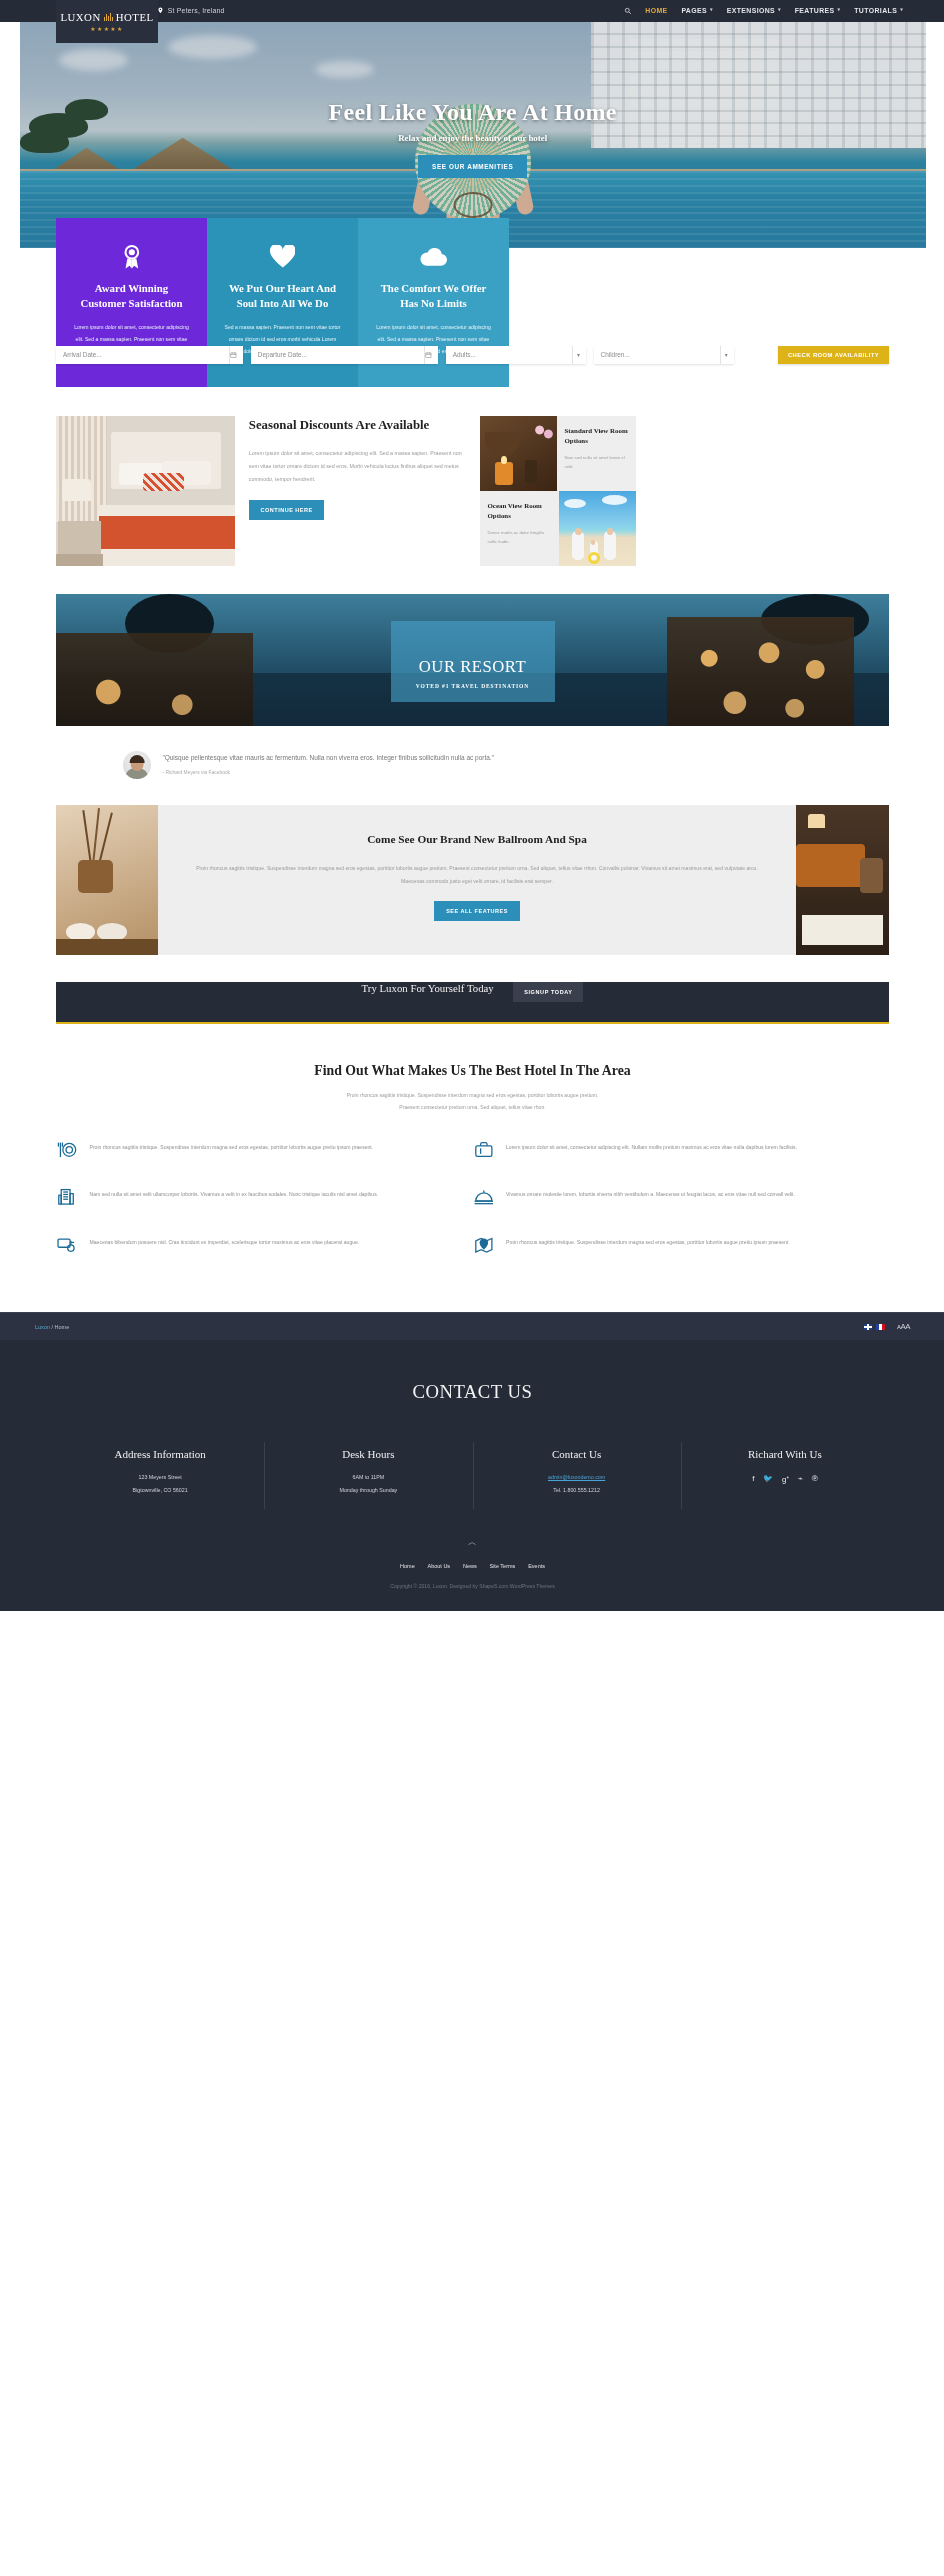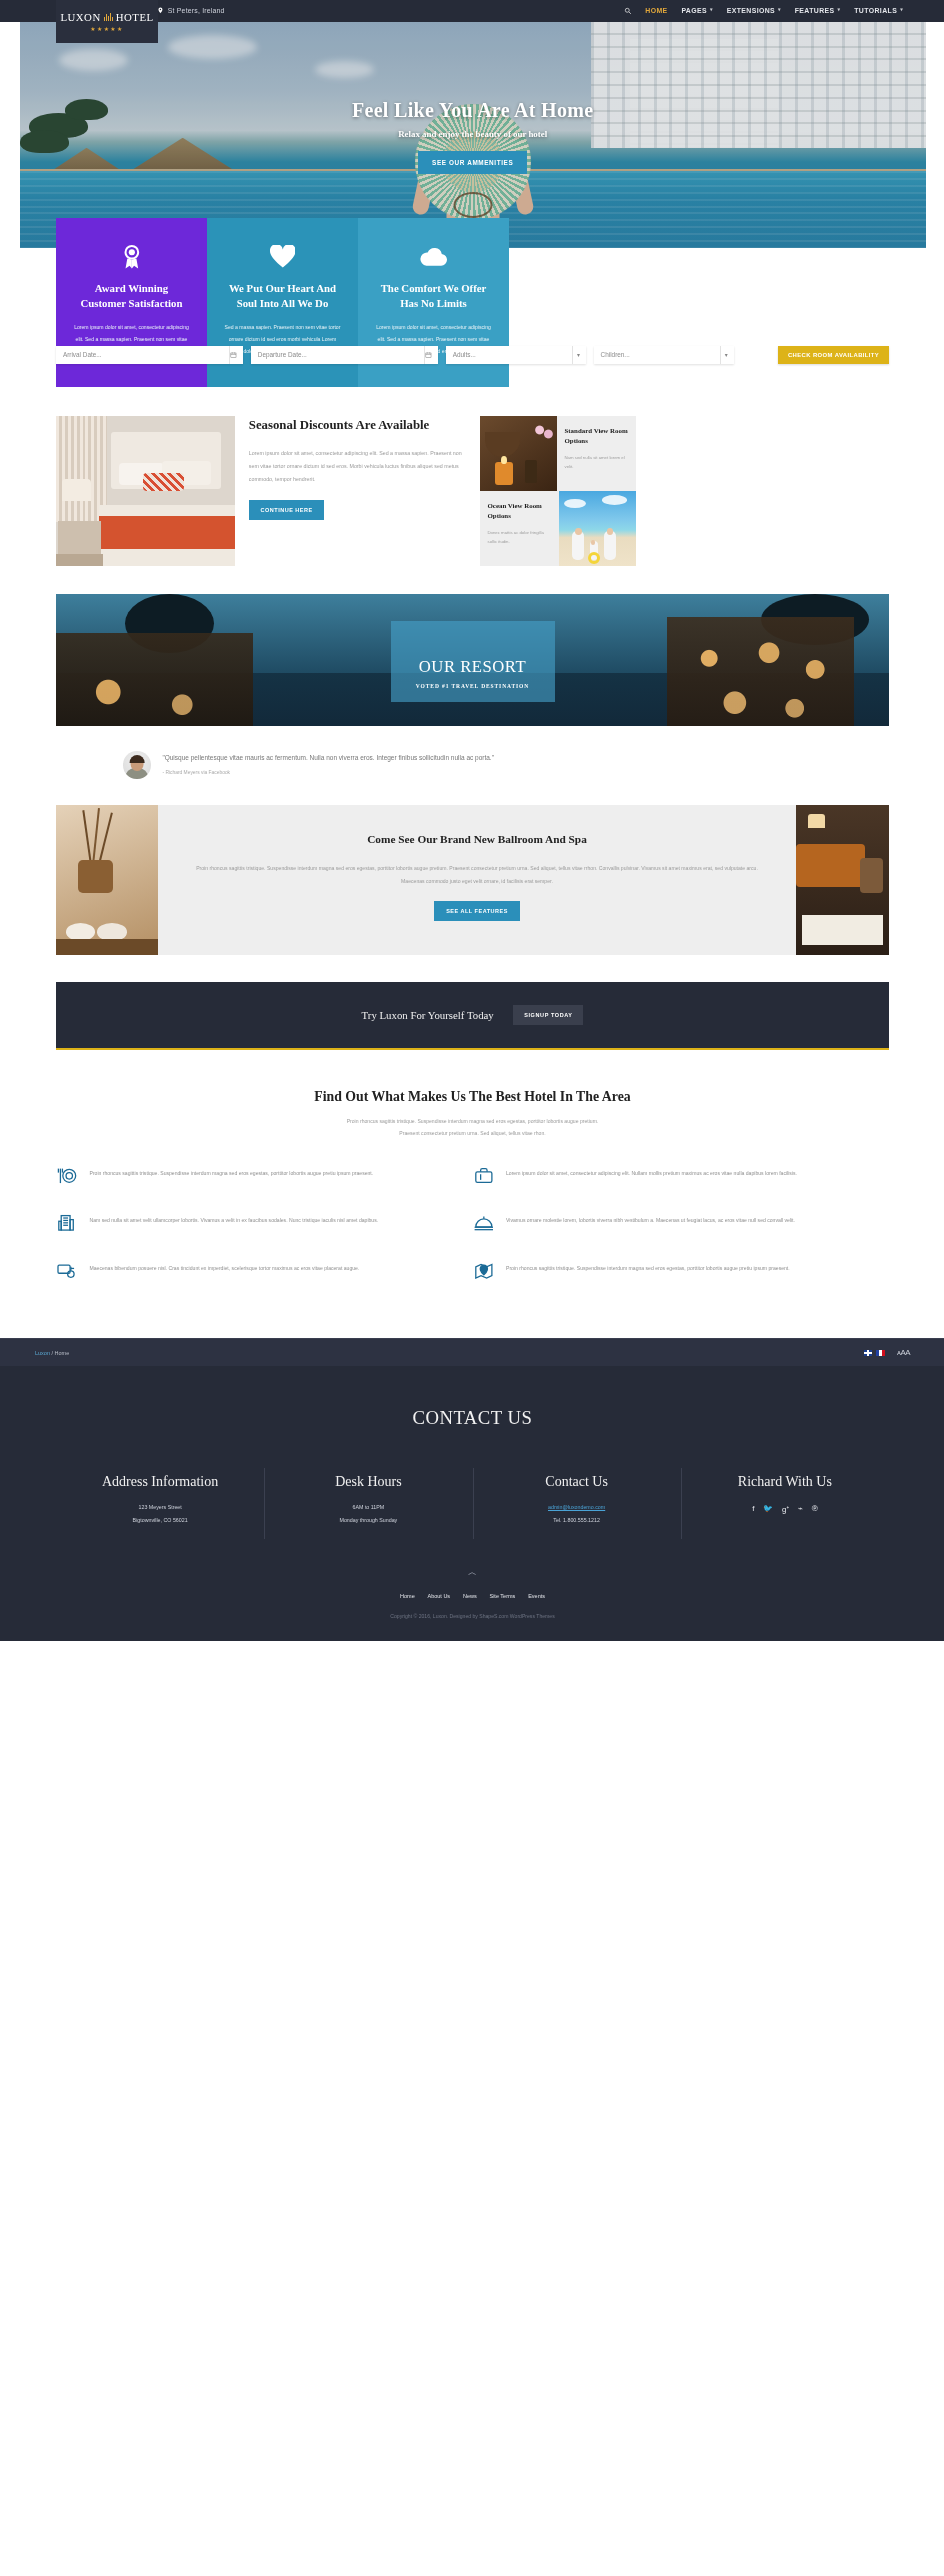--- a/index.html
+++ b/index.html
@@ -138,21 +138,21 @@
     width:39px;height:25.6px;border:2px solid #6b4a2a;border-radius:50%;opacity:.8;
   }
   .hero-overlay {
     position:absolute; inset:0; background: rgba(18,34,48,.12);
   }
   .hero-content {
     position:absolute; left:0; right:0; top:77px; text-align:center; z-index:6;
   }
   .hero-title {
     font-family:"Liberation Serif", serif;
-    font-size: 20px; color:#fff; font-weight:700; letter-spacing:0.3px;
+    font-size: 24px; color:#fff; font-weight:700; letter-spacing:0.3px;
     text-shadow: 0 1px 3.9px rgba(0,0,0,.45);
   }
   .hero-sub {
     font-family:"Liberation Serif", serif;
     font-size: 8.9px; color:#fff; margin-top: 6.9px; font-weight:700;
     text-shadow: 0 1px 3.9px rgba(0,0,0,.5);
   }
   .hero-btn {
     display:inline-block; margin-top: 12.8px; background:#2b8fba; color:#fff;
     font-size: 6.4px; font-weight:700; letter-spacing:0.6px;
@@ -327,22 +327,22 @@
   .br-h2 { font-family:"Liberation Serif", serif; font-size: 11.3px; color:#222; line-height:1.6; font-weight:700; }
   .br-p { font-size: 5.1px; line-height: 2.5; color:#9a9a9a; margin-top: 13.8px; }
   .br-right { width: 93px; position:relative; overflow:hidden; background: linear-gradient(to bottom,#4a3626,#2b1f16); }
   .br-lamp{position:absolute;left:11.8px;top:9.8px;width:17.7px;height:13.8px;background:#f2d8a6;border-radius:3px 3px 0 0;}
   .br-booth{position:absolute;left:0;top:39px;width:69px;height:43px;background:#b5651f;border-radius:3.9px;}
   .br-table{position:absolute;left:5.9px;bottom:9.8px;width:81px;height:29.5px;background:#f1ece2;}
   .br-chair{position:absolute;right:5.9px;top:53px;width:23.6px;height:35px;background:#7c5a3a;border-radius:3.9px;}
 
   
   .cta {
-    margin: 27.6px 56px 0; height: 68px; background:#262b38;
-    display:flex; align-items:center; justify-content:center; gap: 19.7px;
+    margin: 27.6px 56px 0; height: 42px; background:#262b38;
+    display:flex; align-items:flex-start; justify-content:center; gap: 19.7px;
     border-bottom: 2px solid #ddb318;
   }
   .cta-h { font-family:"Liberation Serif", serif; color:#f0f0f0; font-size: 10.8px; }
   .cta-btn {
     background:#3a3f4d; color:#fff; font-size:5.5px; font-weight:700; letter-spacing:0.6px;
     padding: 6.9px 10.8px; text-transform:uppercase; text-decoration:none;
   }
 
   
   .findout { margin: 39px 56px 0; text-align:center; }
@@ -377,21 +377,21 @@
   .fontsize { color:#cfd3dc; font-size: 7.9px; letter-spacing:-0.5px; }
 
   
   .footer { background:#262b38; padding: 41px 0 1px; }
   .footer-h { font-family:"Liberation Serif", serif; color:#f2f2f2; font-size: 18.7px; text-align:center; letter-spacing:0.5px; }
   .fcols { display:flex; margin: 45px 56px 0; }
   .fcol { flex:1; text-align:center; padding: 0 9.8px; position:relative; }
   .fcol + .fcol:before {
     content:""; position:absolute; left:0; top:-5.9px; bottom:-11.8px; width:1px; background:#3b4050;
   }
-  .fcol h4 { font-family:"Liberation Serif", serif; color:#f0f0f0; font-size: 14px; font-weight:400; }
+  .fcol h4 { font-family:"Liberation Serif", serif; color:#f0f0f0; font-size: 11px; font-weight:400; }
   .fcol p { font-size: 5.3px; color:#cfd3dc; margin-top: 11.8px; line-height: 2.2; }
   .fcol a.mail { color:#4aa3d6; text-decoration:underline; font-size:5.3px; }
   .social { margin-top: 13.8px; display:flex; justify-content:center; gap: 8.9px; color:#eceef2; font-size: 7.9px; }
   .social span { cursor:pointer; }
   .backtop { margin-top: 39px; text-align:center; color:#aeb3c0; font-size: 8.9px; }
   .fnav { margin-top: 13.8px; display:flex; justify-content:center; gap: 12.8px; }
   .fnav a { color:#e3e5ea; font-size: 5.5px; text-decoration:none; }
   .copy { text-align:center; color:#6d7382; font-size: 5.1px; padding: 13.8px 0 21.7px; }
 </style>
 </head>

